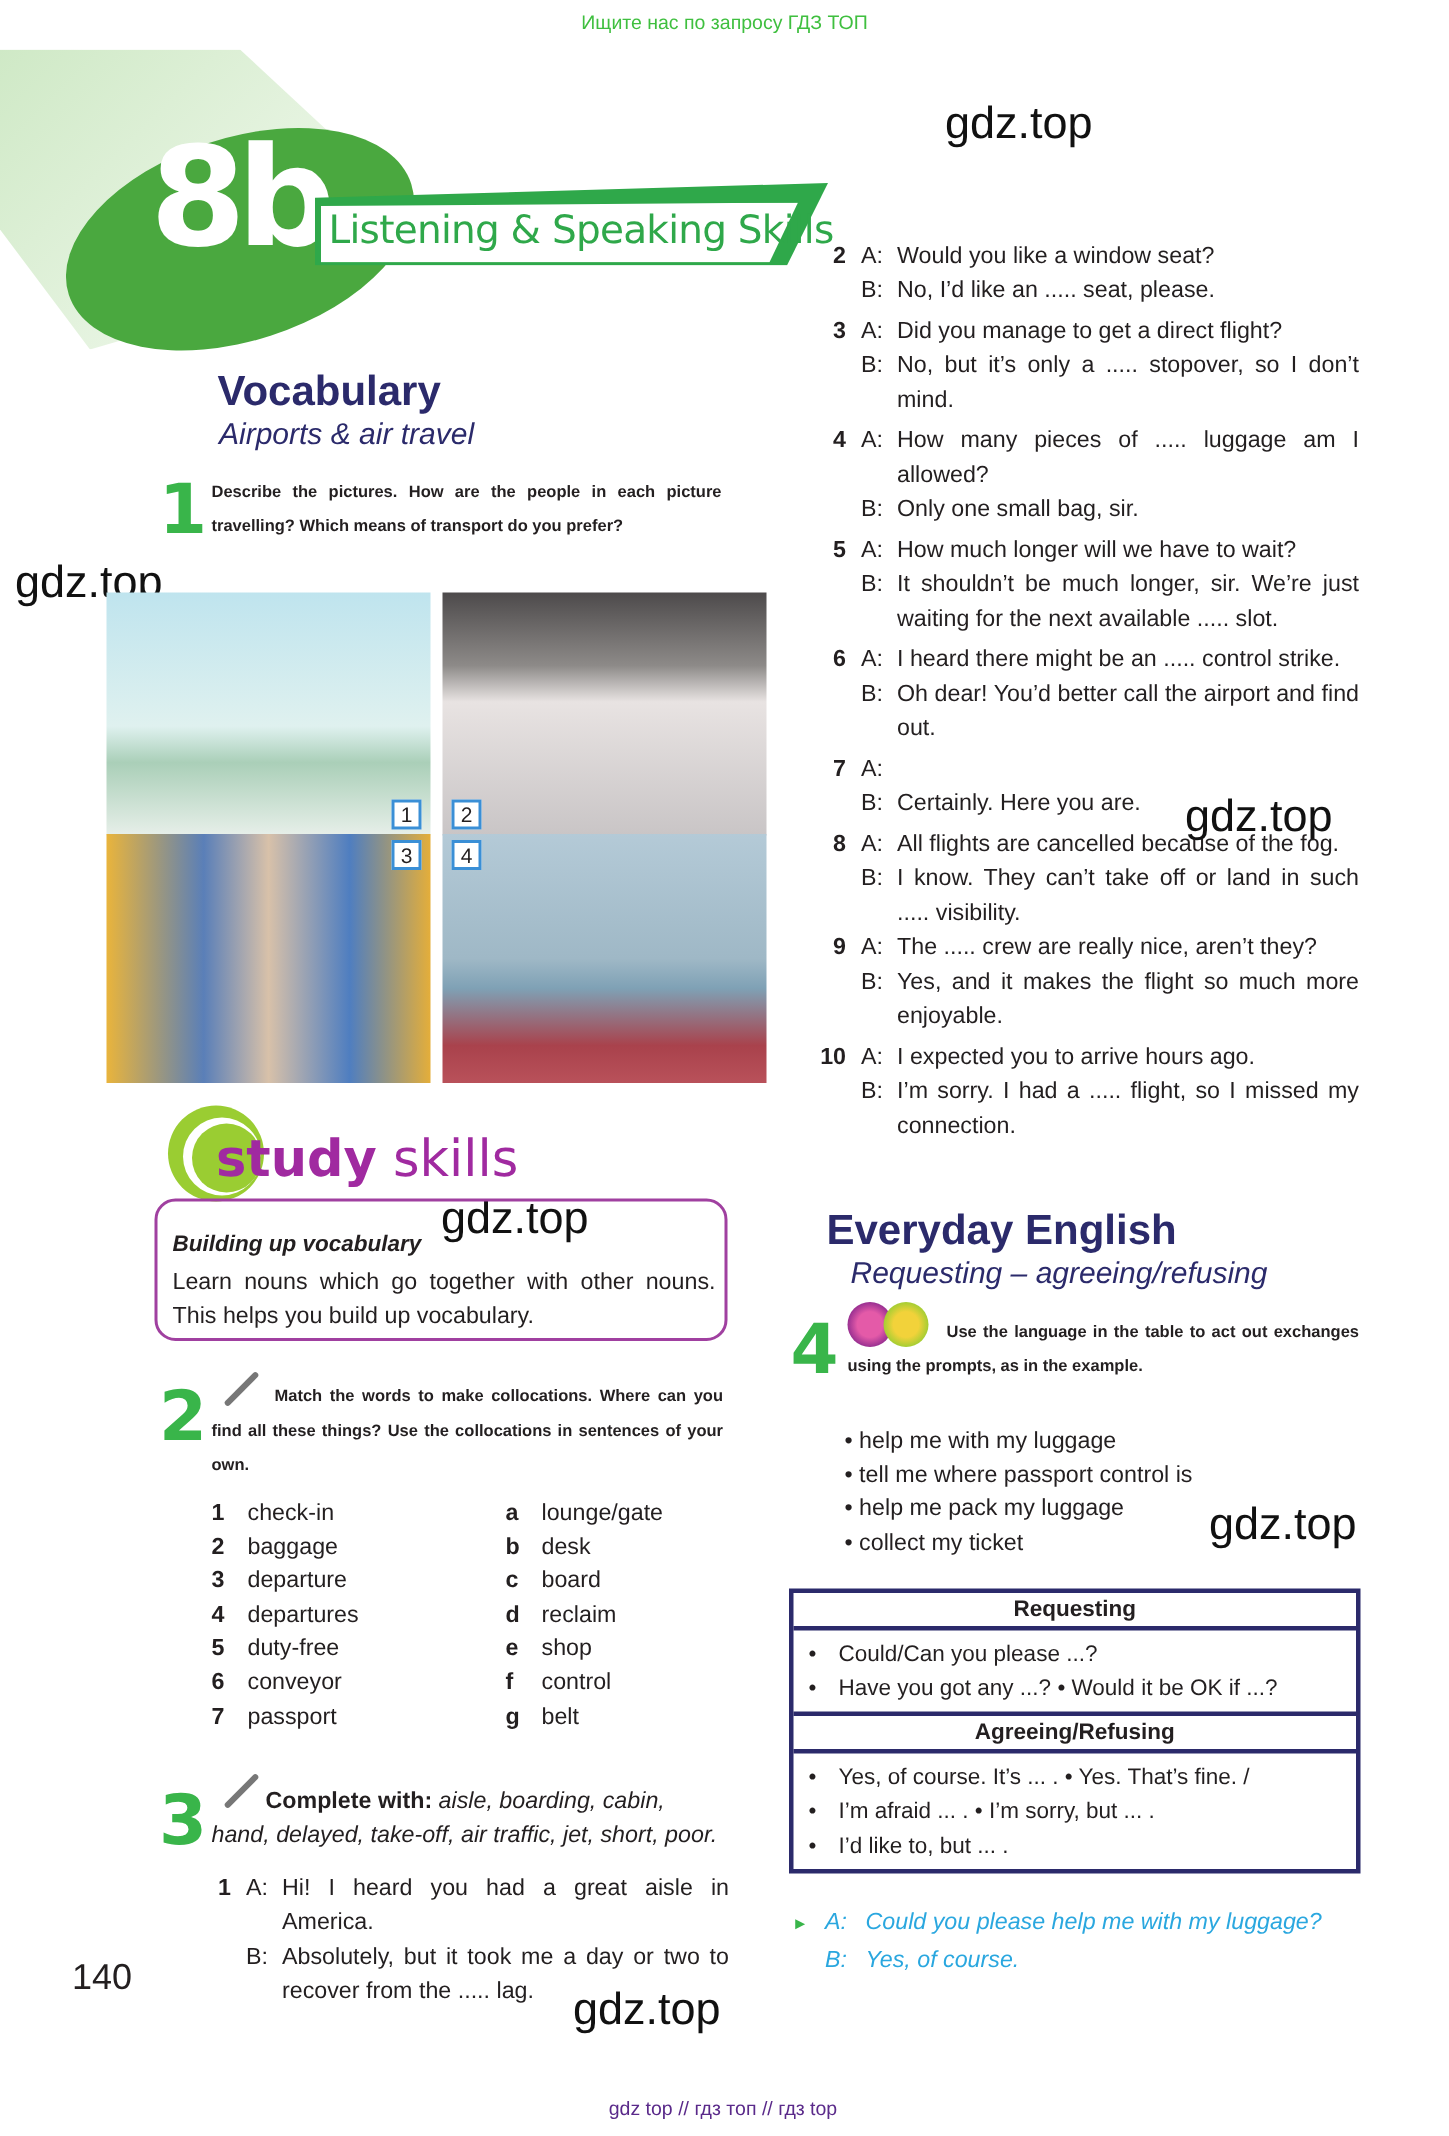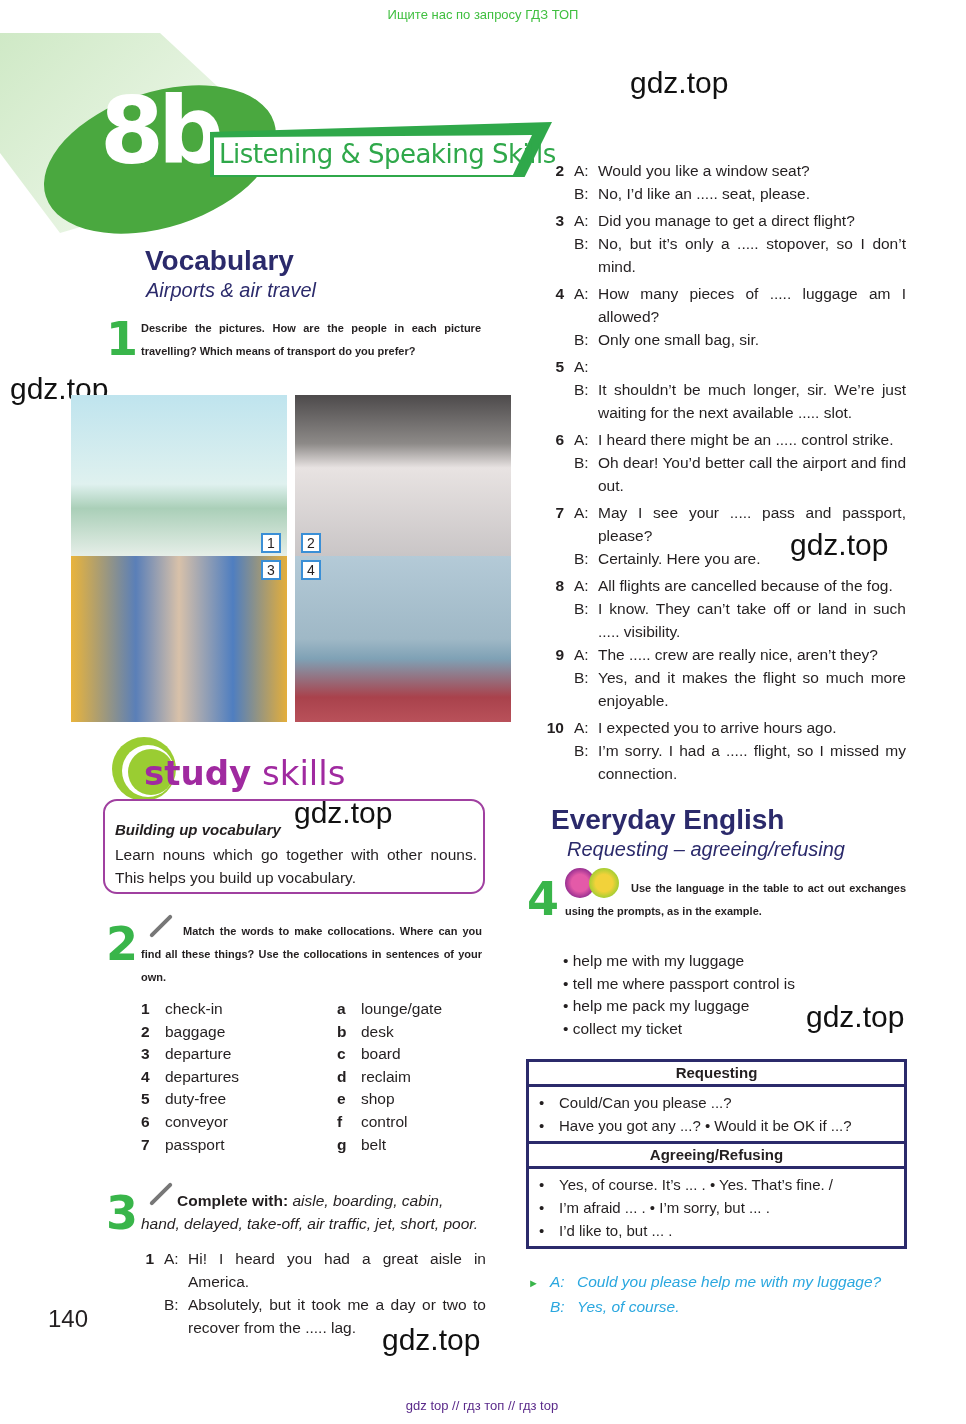--- a/index.html
+++ b/index.html
@@ -177,20 +177,21 @@
       <div class="row">
         <span class="num"></span>
         <span class="sp">B:</span>
         <span class="txt">Only one small bag, sir.</span>
       </div>
     </div>
     <div style="margin-bottom: 4px;">
       <div class="row">
         <span class="num">5</span>
         <span class="sp">A:</span>
+        <span class="txt">How much longer will we have to wait?</span>
       </div>
       <div class="row">
         <span class="num"></span>
         <span class="sp">B:</span>
         <span class="txt">It shouldn’t be much longer, sir. We’re just waiting for the next available ..... slot.</span>
       </div>
     </div>
     <div style="margin-bottom: 4px;">
       <div class="row">
         <span class="num">6</span>
@@ -200,21 +201,20 @@
       <div class="row">
         <span class="num"></span>
         <span class="sp">B:</span>
         <span class="txt">Oh dear! You’d better call the airport and find out.</span>
       </div>
     </div>
     <div style="margin-bottom: 4px;">
       <div class="row">
         <span class="num">7</span>
         <span class="sp">A:</span>
-        <span class="txt">May I see your ..... pass and passport, please?</span>
       </div>
       <div class="row">
         <span class="num"></span>
         <span class="sp">B:</span>
         <span class="txt">Certainly. Here you are.</span>
       </div>
     </div>
     <div style="margin-bottom: 0px;">
       <div class="row">
         <span class="num">8</span>

